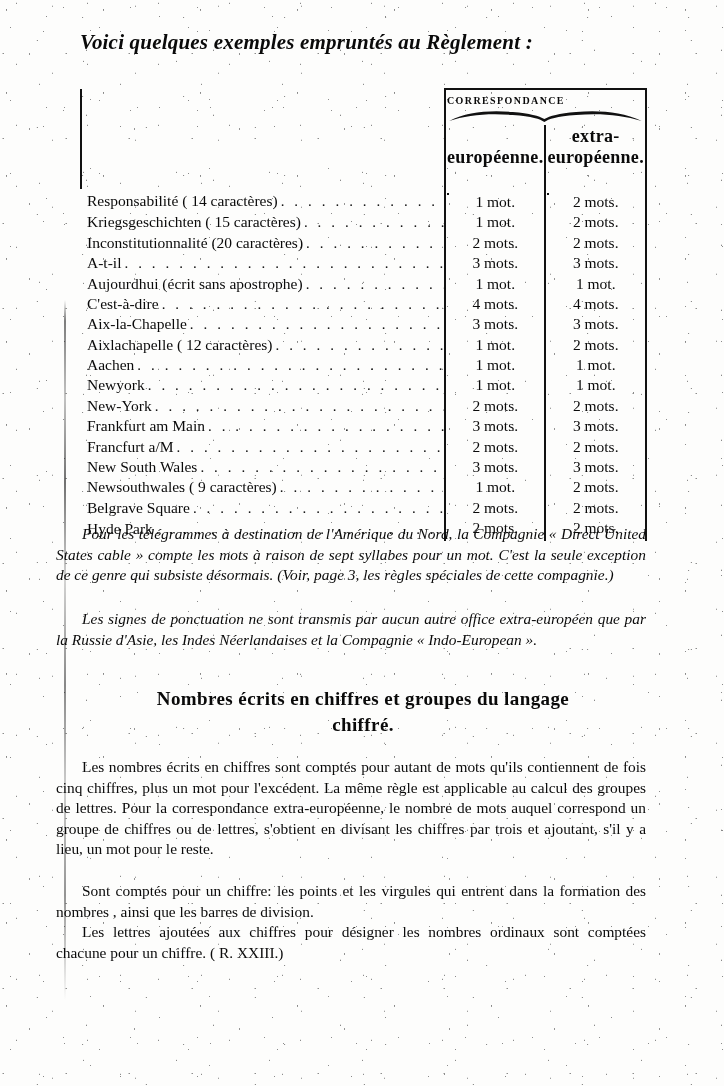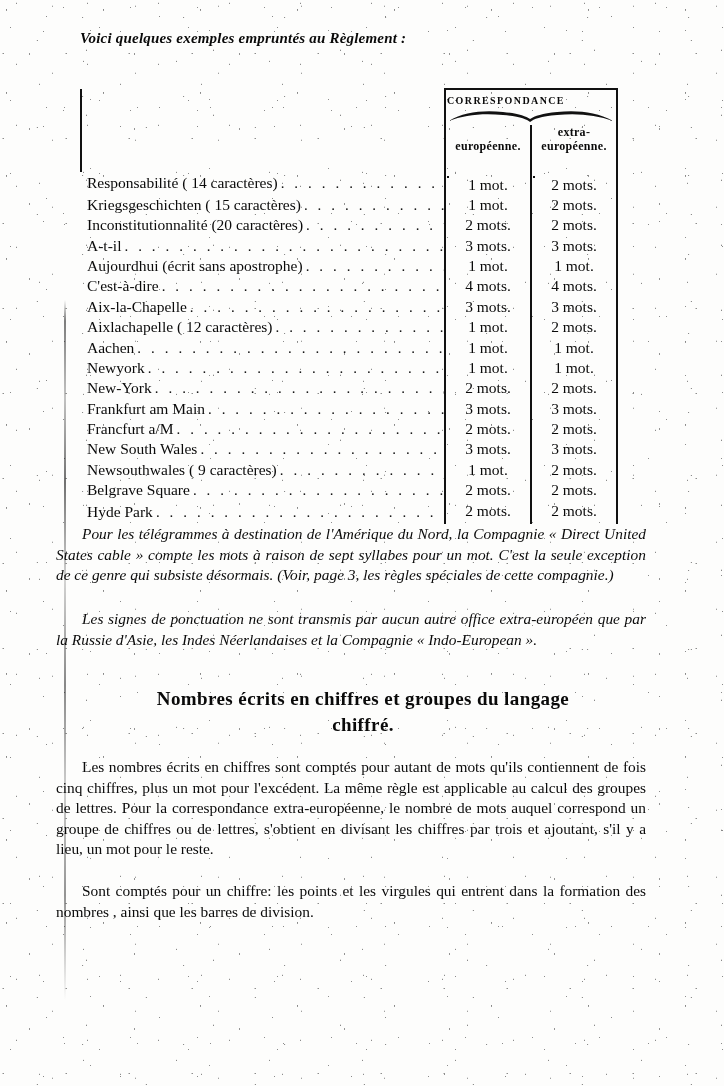--- a/index.html
+++ b/index.html
@@ -56,21 +56,21 @@
       rgba(20,20,20,.2) 70%, rgba(20,20,20,.45) 85%,
       rgba(20,20,20,0) 100%);
   }
 
   
   .intro {
     position:absolute;
     left:80px; top:30px;
     font-style:italic;
     font-weight:700;
-    font-size:15px;
+    font-size:21px;
     letter-spacing:.2px;
     white-space:nowrap;
   }
 
   
   .table-wrap {
     position:absolute;
     left:80px; top:88px;
     width:538px;
   }
@@ -100,21 +100,21 @@
 
   .sub-head td {
     border-left:2.5px solid #111;
     border-right:2.5px solid #111;
     vertical-align:bottom;
   }
   .sub-head td.mid { border-right:1.6px solid #111; }
   .sub-cell {
     text-align:center;
     font-weight:700;
-    font-size:12px;
+    font-size:18px;
     padding:14px 2px 6px 0;
     line-height:1.15;
     letter-spacing:.3px;
     border-bottom:2.5px solid #111;
   }
   .sub-cell .two-line { display:block; }
 
   td.label {
     font-size:15.5px;
     padding:1.2px 0 1.2px 6px;
@@ -387,14 +387,15 @@
   <div class="para ital" style="top:524px;">Pour les télégrammes à destination de l'Amérique du Nord, la Compagnie « Direct United States cable » compte les mots à raison de sept syllabes pour un mot. C'est la seule exception de ce genre qui subsiste désormais. (Voir, page 3, les règles spéciales de cette compagnie.)</div>
   <div class="para ital" style="top:609px;">Les signes de ponctuation ne sont transmis par aucun autre office extra-européen que par la Russie d'Asie, les Indes Néerlandaises et la Compagnie « Indo-European ».</div>
 
   <div class="heading" style="top:678px;margin-top:8px;">
     <span class="l1">Nombres écrits en chiffres et groupes du langage</span>
     <span class="l2">chiffré.</span>
   </div>
 
   <div class="para" style="top:757px;">Les nombres écrits en chiffres sont comptés pour autant de mots qu'ils contiennent de fois cinq chiffres, plus un mot pour l'excédent. La même règle est applicable au calcul des groupes de lettres. Pour la correspondance extra-européenne, le nombre de mots auquel correspond un groupe de chiffres ou de lettres, s'obtient en divisant les chiffres par trois et ajoutant, s'il y a lieu, un mot pour le reste.</div>
   <div class="para" style="top:881px;">Sont comptés pour un chiffre: les points et les virgules qui entrent dans la formation des nombres , ainsi que les barres de division.</div>
+  <div class="para" style="top:922px;">Les lettres ajoutées aux chiffres pour désigner les nombres ordinaux sont comptées chacune pour un chiffre. ( R. XXIII.)</div>
 
 </div>
 
 </body></html>

